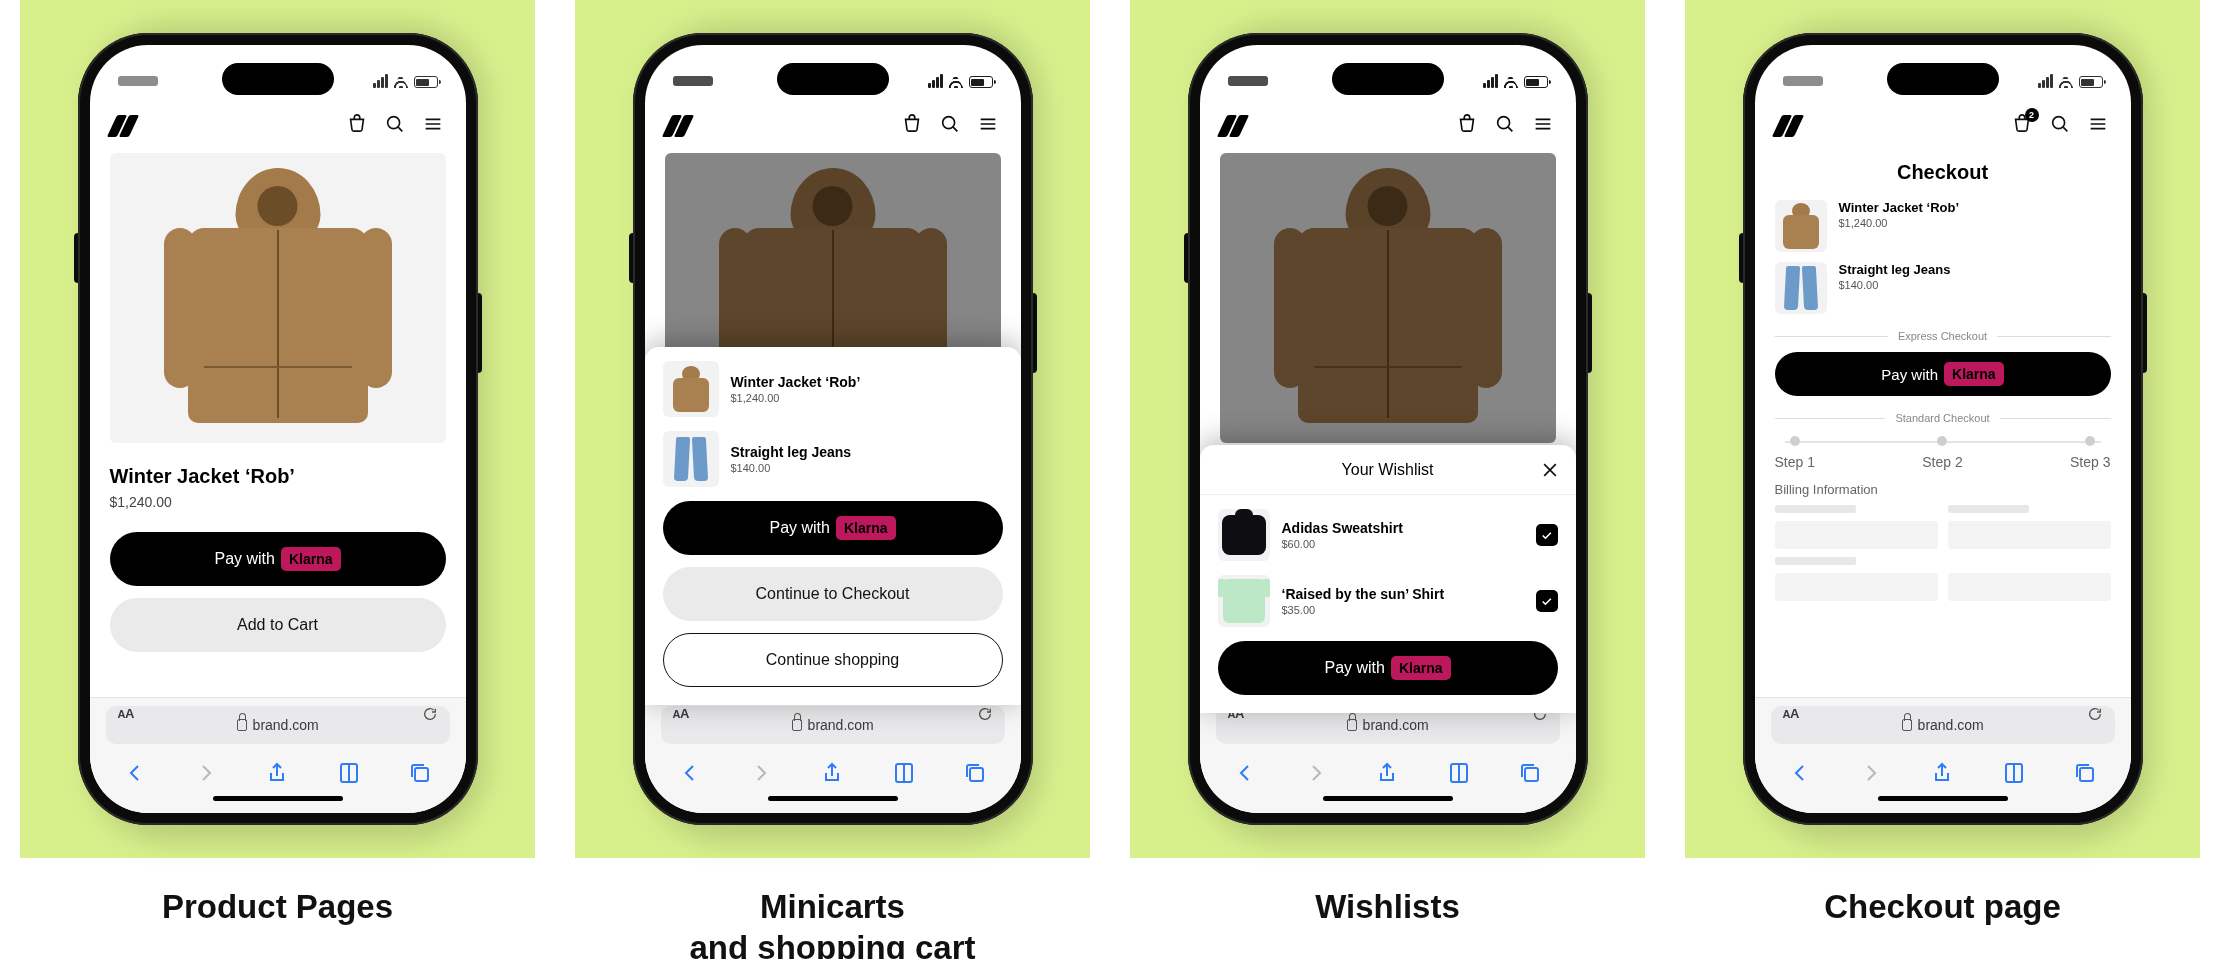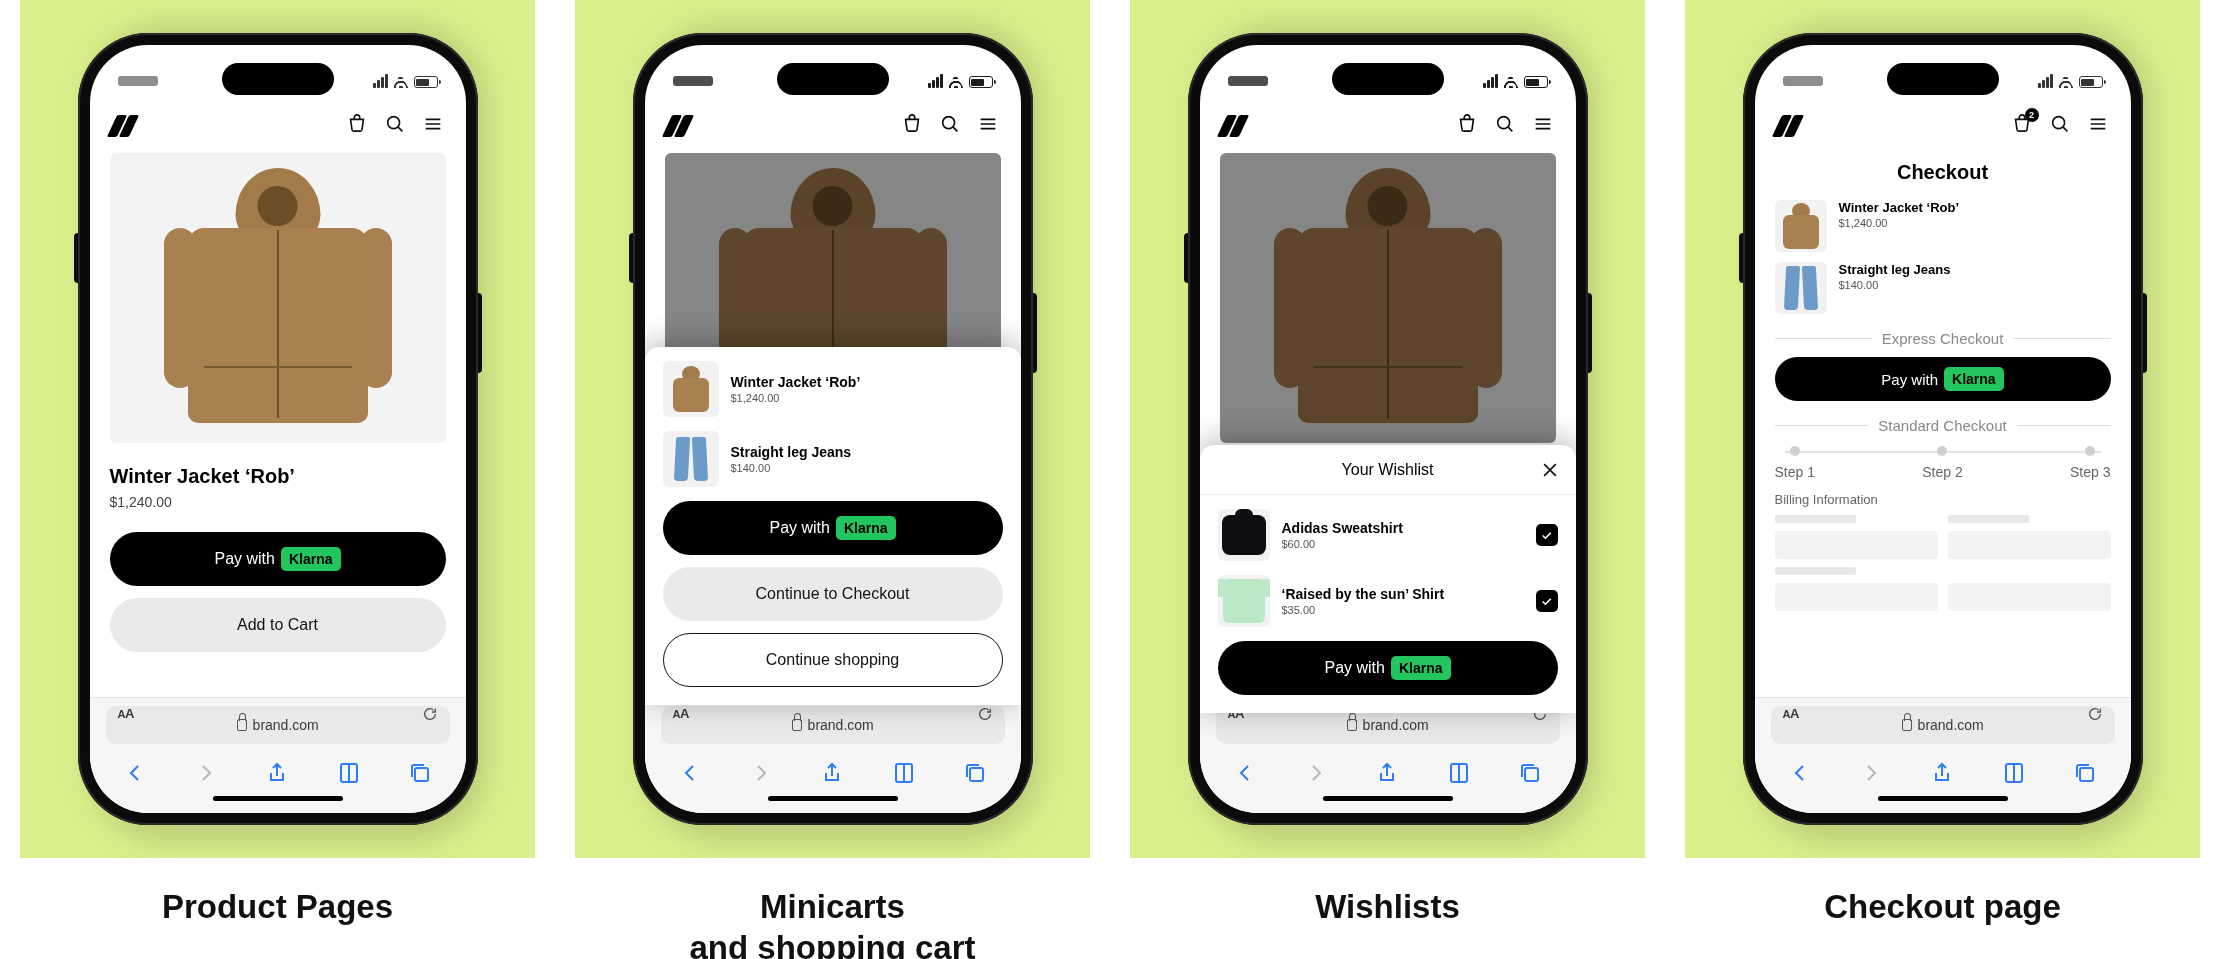--- a/index.html
+++ b/index.html
@@ -233,21 +233,21 @@
     font-size:16px; font-weight:500; cursor:pointer;
     border:none;
   }
   .btn-black { background:#000; color:#fff; }
   .btn-grey { background:#eaeaea; color:#111; }
   .btn-outline { background:#fff; color:#111; border:1.5px solid #111; }
   .btn + .btn { margin-top:12px; }
   .buttons { margin-top:22px; }
 
   .klarna-badge {
-    background:#22c55e; color:#000; font-weight:700;
+    background:#be185d; color:#000; font-weight:700;
     padding:4px 8px; border-radius:5px; margin-left:6px;
     font-size:14px;
   }
 
   
   .browser-chrome {
     background:#f6f6f7; border-top:1px solid #e3e3e3;
     padding-bottom: 12px;
   }
   .url-bar {
@@ -322,21 +322,21 @@
   .mini-tee::after{content:"";position:absolute;top:0;right:-8px;width:12px;height:18px;background:#bce8c8;border-radius:4px;}
 
   
   .checkout-title { text-align:center; font-size:20px; font-weight:700; margin:8px 0 16px; }
   .co-item{ display:flex; gap:12px; margin-bottom:10px; }
   .co-thumb{ width:52px;height:52px;background:#f2f2f2;border-radius:6px;display:flex;align-items:center;justify-content:center;overflow:hidden;}
   .co-name{font-size:13px;font-weight:600;}
   .co-price{font-size:11px;color:#555;margin-top:2px;}
   .divider-label{
     display:flex;align-items:center;gap:10px;
-    margin:16px 0 10px; font-size:15px; color:#888;
+    margin:16px 0 10px; font-size:11px; color:#888;
   }
   .divider-label::before, .divider-label::after{
     content:"";flex:1;height:1px;background:#ddd;
   }
   .btn-sm{ height:44px; font-size:15px; }
   .steps{ display:flex; justify-content:space-between; align-items:center; margin:12px 0 8px; position:relative;}
   .steps::before{content:"";position:absolute;top:5px;left:10px;right:10px;height:2px;background:#e4e4e4;}
   .step{ display:flex; flex-direction:column; align-items:center; gap:8px; position:relative; z-index:1;}
   .step-dot{width:10px;height:10px;background:#cfcfcf;border-radius:50%;}
   .step-label{font-size:14px;color:#666;}

